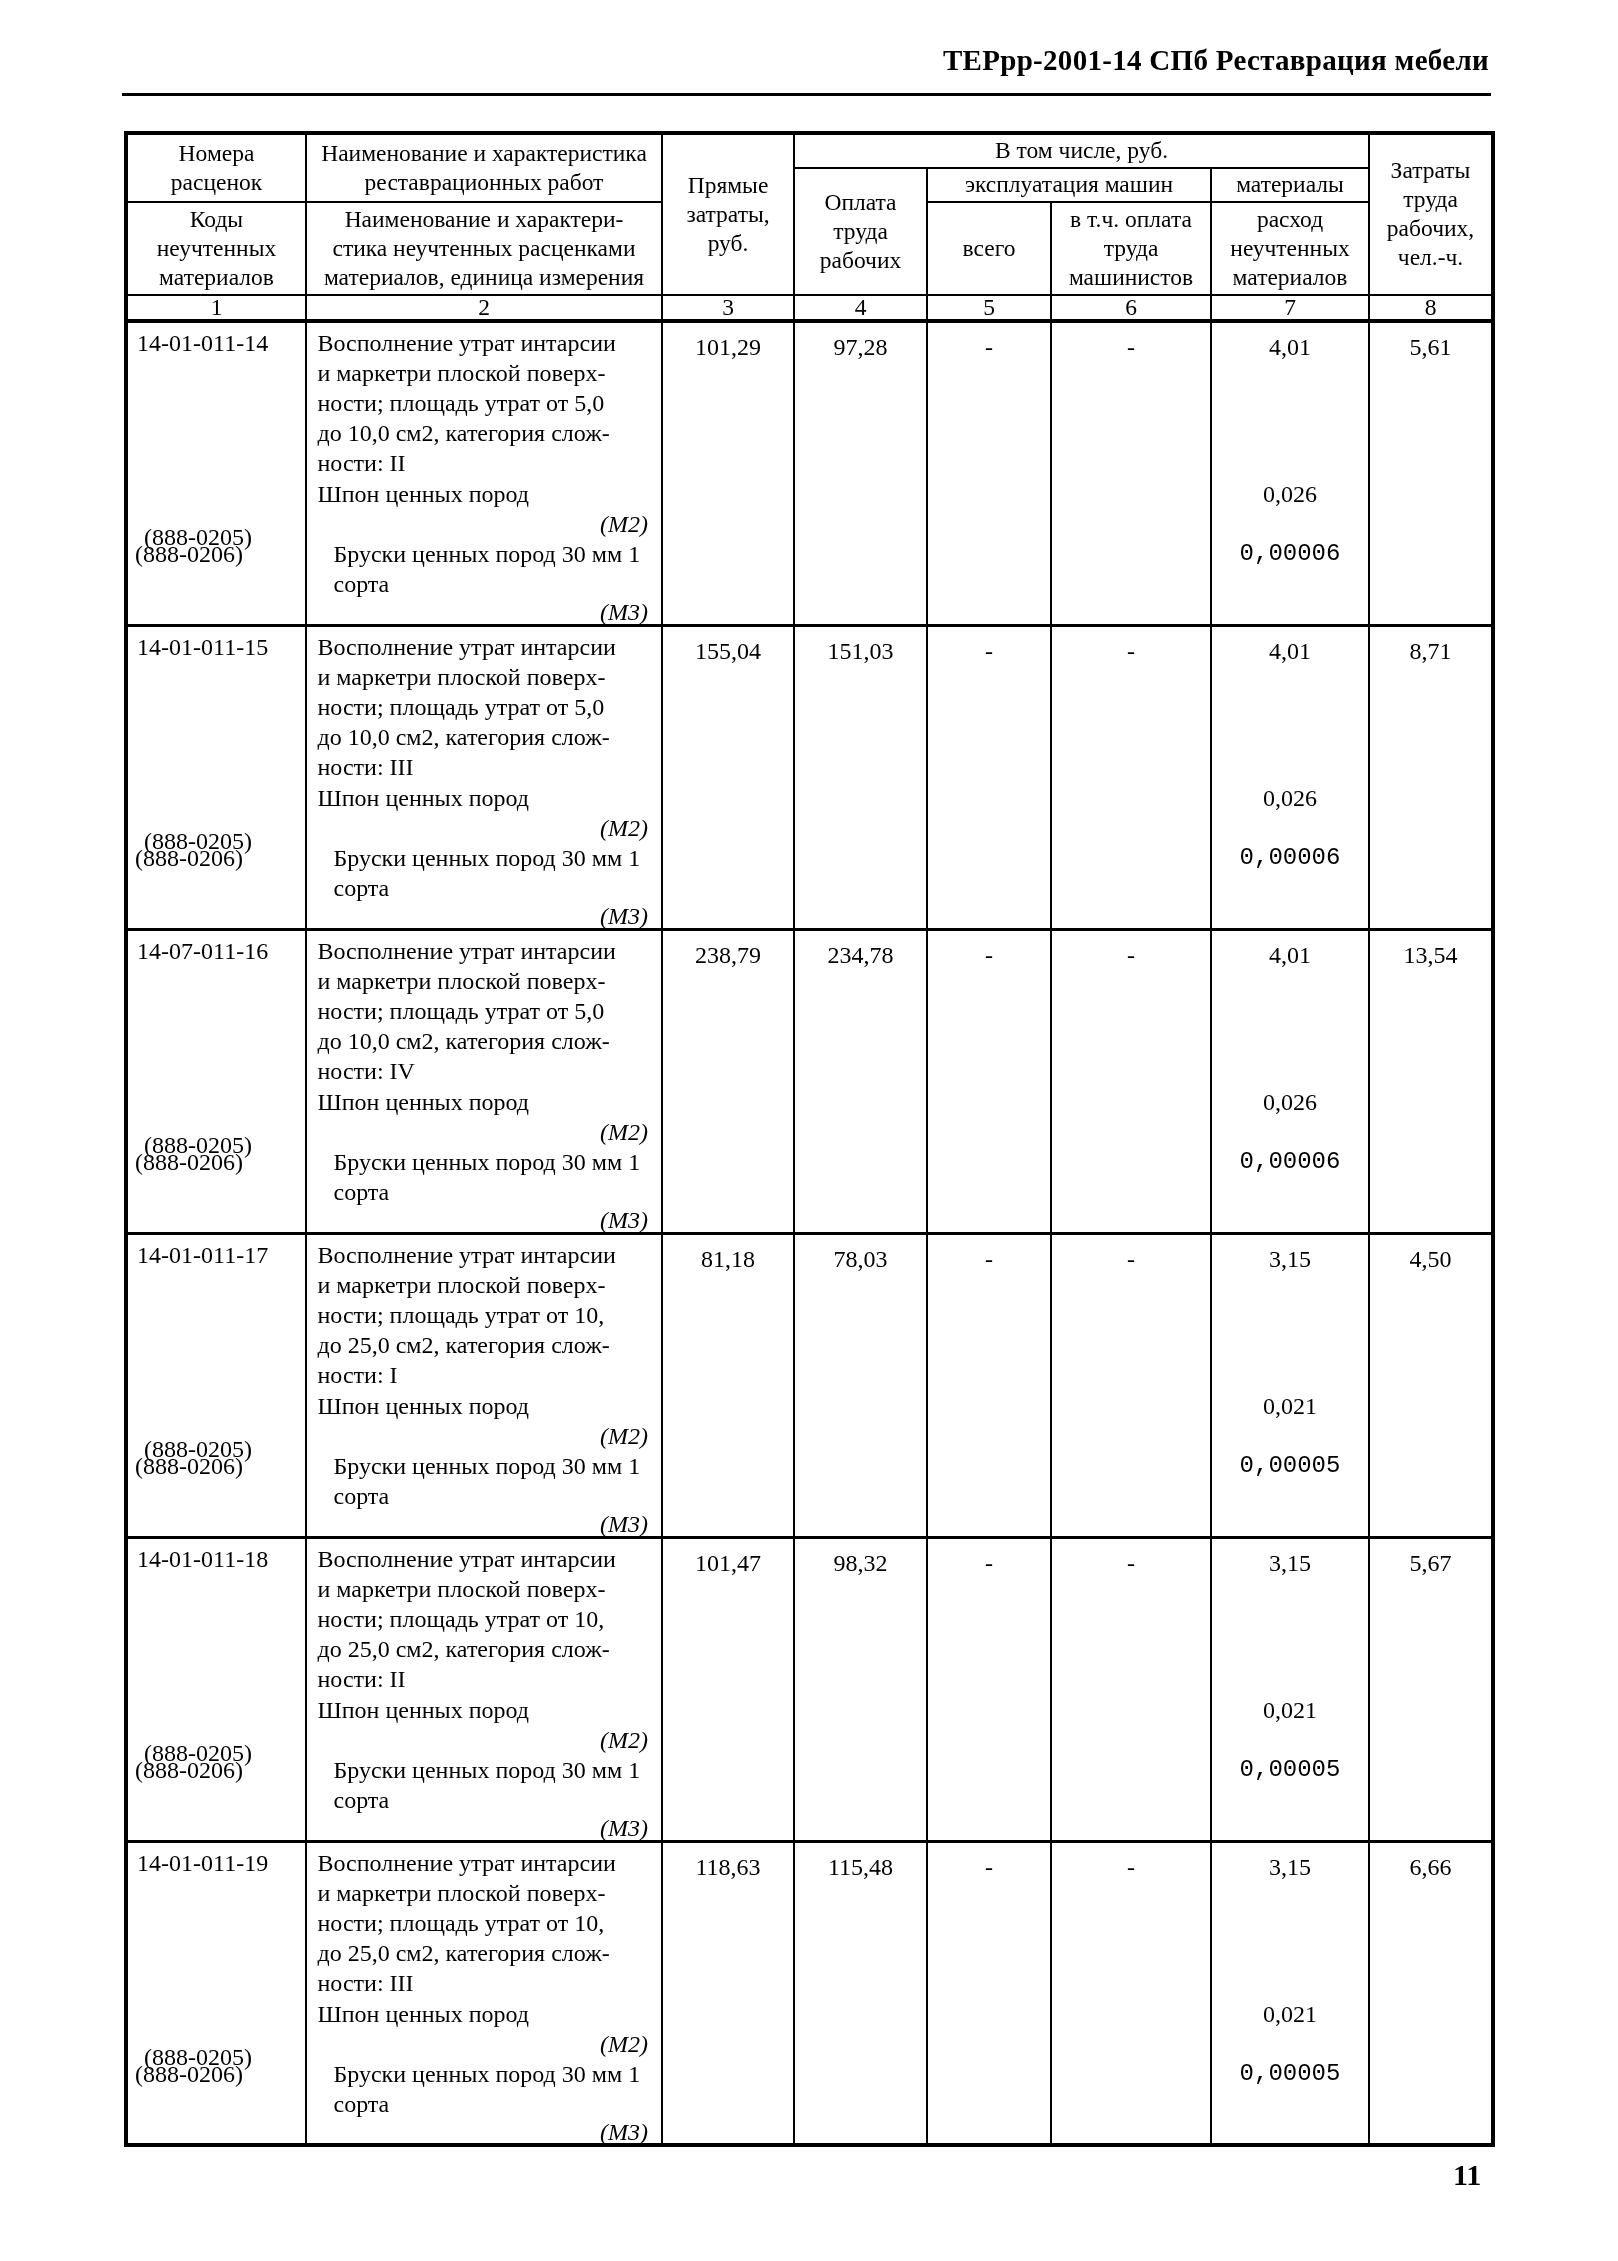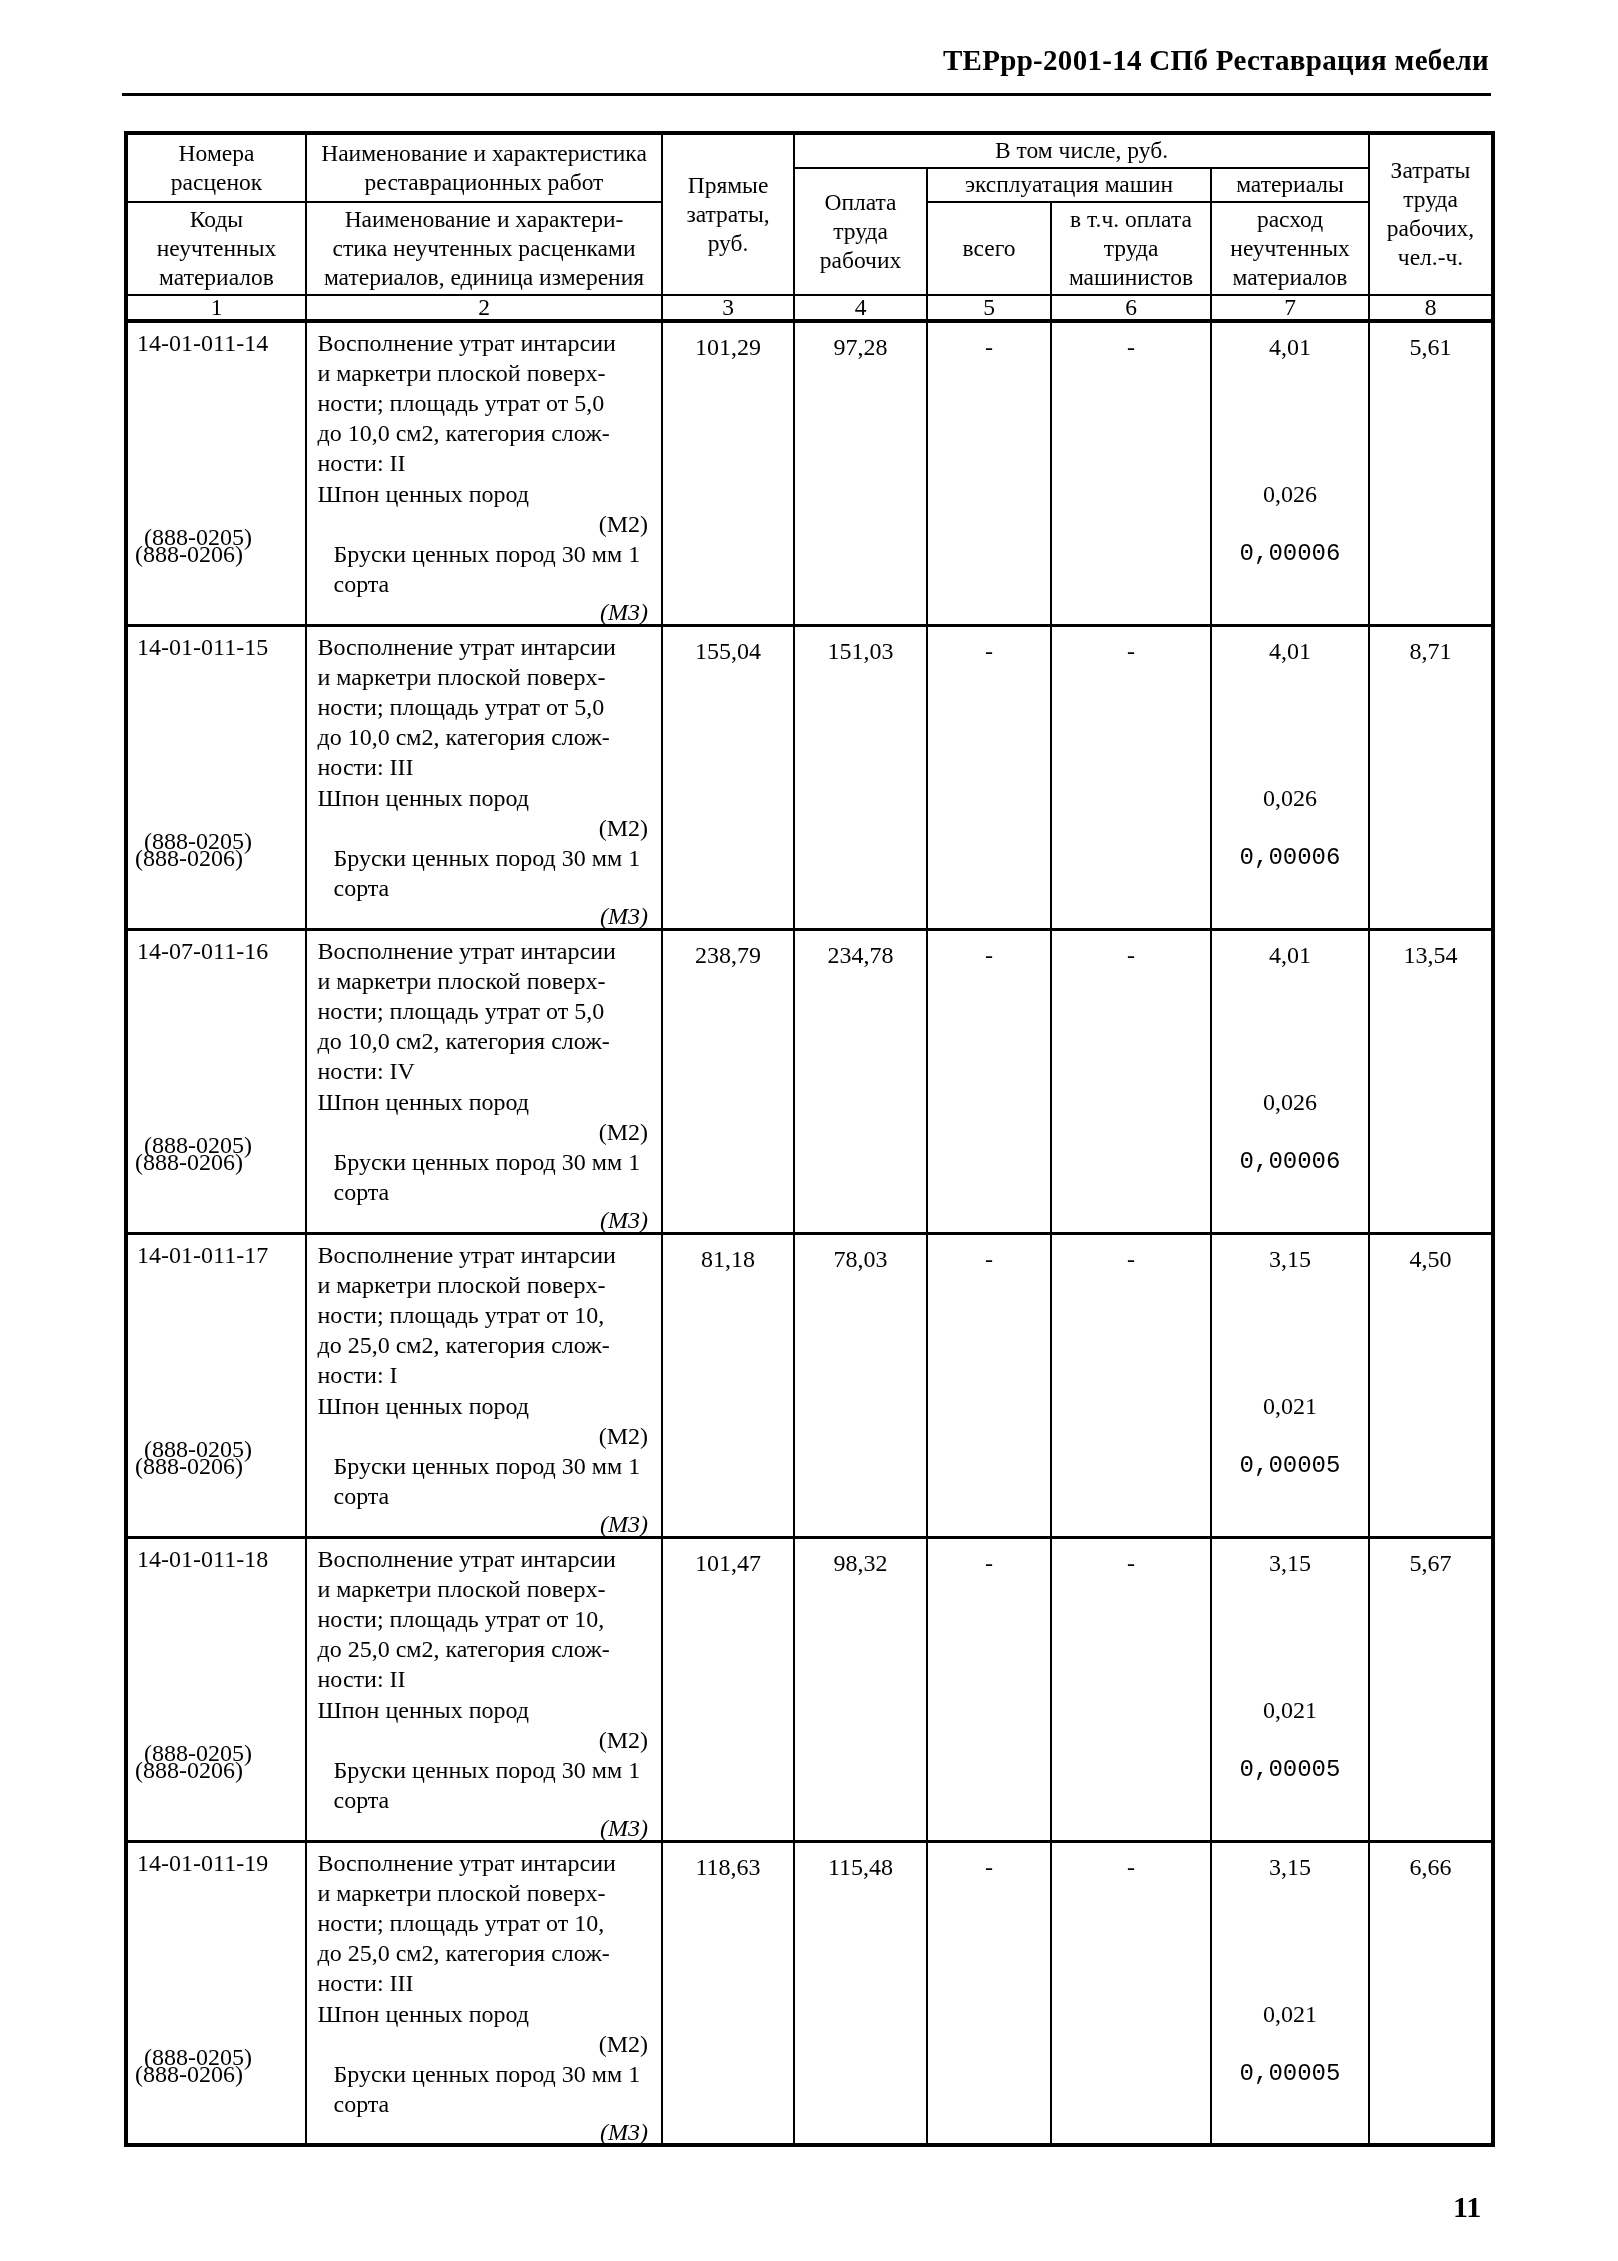--- a/index.html
+++ b/index.html
@@ -40,28 +40,28 @@
   tr.data-row td {
     vertical-align:top; position:relative;
     font-size:24px; line-height:30px; border-top-width:3.9px;
   }
   .code-cell  { padding:5.2px 0 0 9.1px; }
   .desc       { padding:5.2px 3.9px 0 10.5px; white-space:pre-line; }
   .val        { padding-top:9px; text-align:center; }
   .mat-code-1 { position:absolute; top:156px; left:16px;margin-top:43px; }
   .mat-code-2 { position:absolute; top:216px; left:7px; }
   .mat-name-1 { position:absolute; top:156px; left:10.5px; right:3.9px;font-family:Liberation Serif, serif; }
-  .mat-unit-1 { position:absolute; top:186px; right:13px; }
+  .mat-unit-1 { position:absolute; top:186px; right:13px; font-style:italic; }
   .mat-name-2 { position:absolute; top:216px; left:10.5px; right:18px; white-space:pre-line;margin-left:16px; }
   .mat-unit-2 { position:absolute; top:274px; right:13px; font-style:italic; }
   .qty-1 { position:absolute; top:156px; left:0; right:0; text-align:center; }
   .qty-2 { position:absolute; top:216px; left:0; right:0; text-align:center;font-family:Liberation Mono, monospace; }
   .page-number {
     position:absolute; top:2158px; left:1453px;
-    font-size:30px; font-weight:bold;margin-top:32px;
+    font-size:30px; font-weight:bold;
   }
 </style>
 </head>
 <body>
 
 <div class="doc-header">ТЕРрр-2001-14 СПб Реставрация мебели</div>
 <div class="header-rule"></div>
 
 <table class="rates">
   <colgroup>

